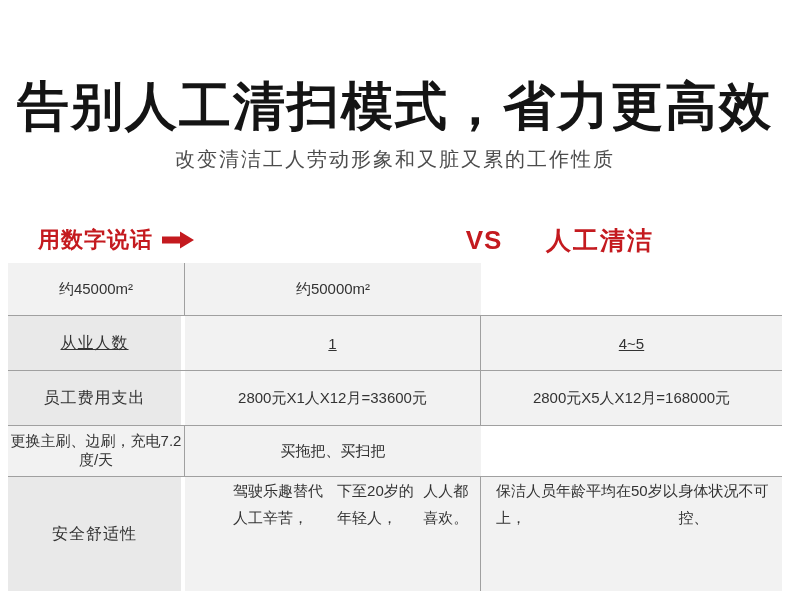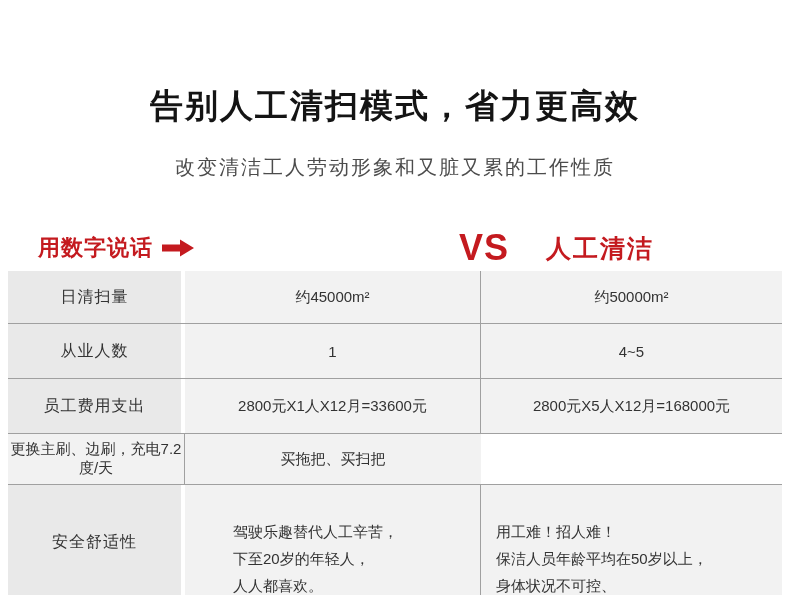--- a/index.html
+++ b/index.html
@@ -17,28 +17,28 @@
     width:790px;height:595px;overflow:hidden;
     background:var(--page-bg);
     font-family:"Liberation Sans","DejaVu Sans",sans-serif;
     color:var(--body-text);
   }
   .page{position:relative;width:790px;height:595px;}
 
   .title{
     margin:74px 0 0 0;
     text-align:center;
-    font-size:33px;
+    font-size:52px;
     font-weight:700;
     letter-spacing:2px;
     line-height:64px;
     color:var(--title-text);
   }
   .subtitle{
-    margin-top:16px;
+    margin-top:8px;
     text-align:center;
     font-size:20px;
     letter-spacing:2px;
     line-height:26px;
     color:var(--subtitle-text);
   }
 
   .vs-bar{
     position:relative;
     margin:48px 0 0 8px;
@@ -56,21 +56,21 @@
   .opt{
     position:absolute;top:50%;
     transform:translate(-50%,-50%);
     font-size:25px;letter-spacing:2px;white-space:nowrap;
   }
   .opt-left{left:326px;}
   .opt-right{left:592px;}
   .vs{
     position:absolute;top:50%;left:476px;
     transform:translate(-50%,-50%);
-    font-size:36px;letter-spacing:1px;
+    font-size:26px;letter-spacing:1px;
   }
 
   .table{
     margin:3px 0 0 8px;
     width:774px;
   }
   .row{
     display:grid;
     grid-template-columns:177px 296px 1fr;
   }
@@ -87,28 +87,28 @@
     color:var(--body-text);
   }
   .cell.value{
     background:var(--value-col-bg);
     font-size:15px;
     text-align:center;
     color:var(--body-text);
   }
   .cell.value.mid{border-right:1px solid var(--grid-line);}
   .row.r1{height:52px;}
-  .row.r2{height:54px;}
+  .row.r2{height:54px;text-decoration:underline;}
   .row.r3{height:54px;}
   .row.r4{height:50px;}
   .row.r5{height:114px;}
   .row.r5 .cell.value{
-    flex-direction:column;
+    flex-direction:row;
     align-items:flex-start;
-    justify-content:flex-end;
+    justify-content:center;
     text-align:left;
     line-height:27px;
   }
   .row.r5 .cell.value.mid{padding-left:48px;}
   .row.r5 .cell.value.last{padding-left:15px;}
 </style>
 </head>
 <body>
 
 <div class="page">
@@ -124,21 +124,20 @@
         <path d="M0 5.5 H18 V0.5 L32 9 L18 17.5 V12.5 H0 Z" fill="currentColor"></path>
       </svg>
     </div>
     <div class="vs">VS</div>
     <div class="opt opt-right">人工清洁</div>
   </div>
 
   <div class="table">
 
     <div class="row r1">
-      <div class="cell label">日清扫量</div>
       <div class="cell value mid">约45000m²</div>
       <div class="cell value last">约50000m²</div>
     </div>
 
     <div class="row r2">
       <div class="cell label">从业人数</div>
       <div class="cell value mid">1</div>
       <div class="cell value last">4~5</div>
     </div>
 
@@ -154,20 +153,19 @@
     </div>
 
     <div class="row r5">
       <div class="cell label">安全舒适性</div>
       <div class="cell value mid">
         <div class="line">驾驶乐趣替代人工辛苦，</div>
         <div class="line">下至20岁的年轻人，</div>
         <div class="line">人人都喜欢。</div>
       </div>
       <div class="cell value last">
-        <div class="line">用工难！招人难！</div>
         <div class="line">保洁人员年龄平均在50岁以上，</div>
         <div class="line">身体状况不可控、</div>
       </div>
     </div>
 
   </div>
 </div>
 
 </body></html>

